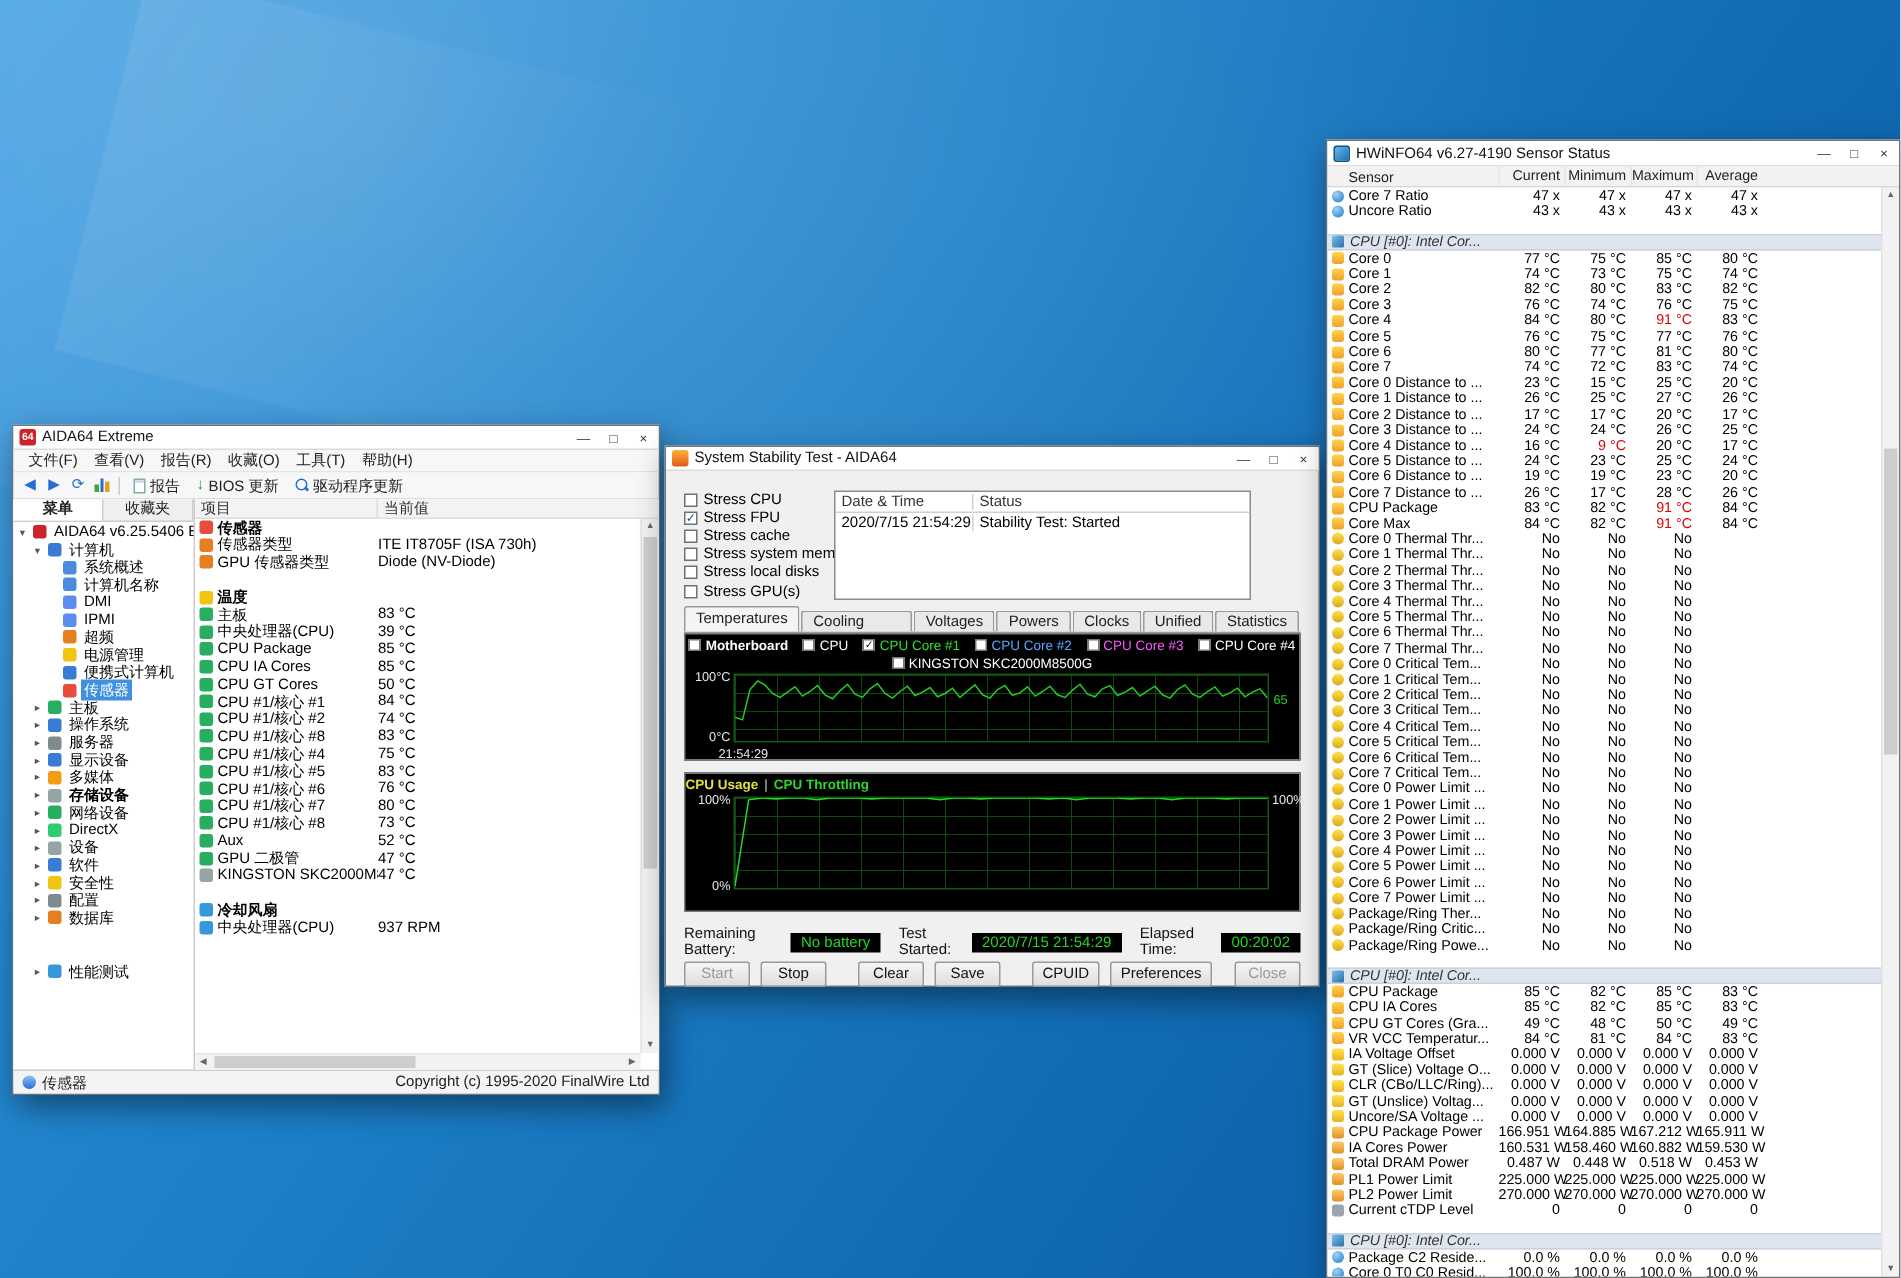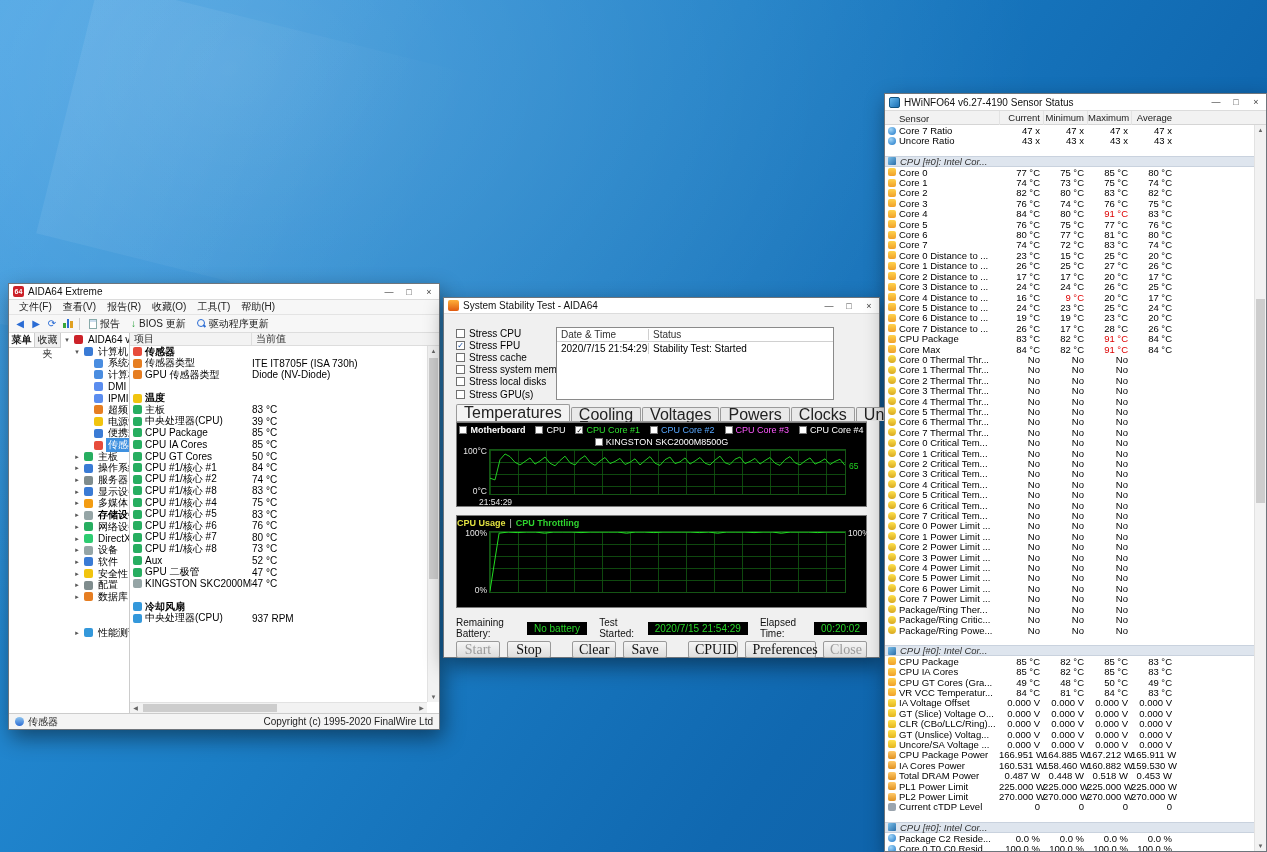--- a/index.html
+++ b/index.html
@@ -36,21 +36,21 @@
 .tb-chart i{display:block;width:3px;background:#3aa63a}
 .tb-chart i:nth-child(1){height:5px}.tb-chart i:nth-child(2){height:9px;background:#2b6cd4}.tb-chart i:nth-child(3){height:7px;background:#e0a020}
 .tb-sep{width:1px;height:12px;background:#ccc;margin:0 2px}
 .tb-btn{display:flex;align-items:center;gap:3px;padding:0 4px;font-size:10px;color:#222}
 .doc-ico{width:8px;height:10px;background:#fff;border:1px solid #8aa;box-shadow:inset 0 2px 0 #cde}
 .dl-ico{color:#1f9e32;font-weight:bold;font-size:10px}
 .mag-ico{width:9px;height:9px;position:relative}
 .mag-ico::before{content:"";position:absolute;left:0;top:0;width:6px;height:6px;border:1.5px solid #2b6cd4;border-radius:50%}
 .mag-ico::after{content:"";position:absolute;left:6px;top:6px;width:3px;height:1.5px;background:#2b6cd4;transform:rotate(45deg)}
 .aida-body{flex:1;display:flex;min-height:0;background:#fff}
-.left-panel{width:121px;border-right:1px solid #ccc;display:flex;flex-direction:row;background:#fff}
+.left-panel{width:121px;border-right:1px solid #ccc;display:flex;flex-direction:column;background:#fff}
 .nav-tabs{height:15px;display:flex;border-bottom:1px solid #ccc;background:#efefef}
 .nav-tab{flex:1;text-align:center;font-size:10px;line-height:14px;border-right:1px solid #ccc;color:#222}
 .nav-tab.active{background:#fff;font-weight:bold}
 .tree{flex:1;overflow:hidden;padding-top:1px}
 .tree-item{display:flex;align-items:center;gap:3px;height:11.7px;white-space:nowrap;font-size:10px}
 .expander{width:8px;font-size:7px;color:#555;text-align:center;flex:0 0 auto}
 .tree-icon{width:9px;height:9px;border-radius:2px;flex:0 0 auto}
 .tree-label{padding:0 2px}
 .tree-item.selected .tree-label{background:#3f91e0;color:#fff}
 .list-panel{flex:1;position:relative;min-width:0;background:#fff}
@@ -81,21 +81,21 @@
 .sst-body{position:relative;height:344px}
 #stress-checkboxes{position:absolute;left:12px;top:13px}
 .stress-row{display:flex;align-items:center;gap:4px;height:12.2px;font-size:10px}
 .checkbox{width:9px;height:9px;border:1px solid #707070;background:#fff;font-size:8px;line-height:8px;text-align:center;color:#14489c;flex:0 0 auto}
 .log{position:absolute;left:112px;top:13px;width:278px;height:73px;background:#fff;border:1px solid #8a8a8a;font-size:10px}
 .log-header{display:flex;height:14px;border-bottom:1px solid #d0d0d0;color:#333;align-items:center}
 .log-c1{width:92px;padding:0 4px;border-right:1px solid #d0d0d0;overflow:hidden;white-space:nowrap}
 .log-c2{flex:1;padding:0 4px;overflow:hidden;white-space:nowrap}
 .log-row{display:flex;height:12px;align-items:center}
 .tabs{position:absolute;left:12px;top:91px;right:12px;height:17px;display:flex;align-items:flex-end;border-bottom:1px solid #9a9a9a}
-.tab{padding:0 7px;height:14px;line-height:13px;font-size:16px;background:#e9e9e9;border:1px solid #9a9a9a;border-bottom:none;border-radius:2px 2px 0 0;margin-right:1px;color:#222}
+.tab{padding:0 7px;height:14px;line-height:13px;font-size:10px;background:#e9e9e9;border:1px solid #9a9a9a;border-bottom:none;border-radius:2px 2px 0 0;margin-right:1px;color:#222}
 .tab.active{background:#f4f4f4;height:17px;line-height:16px}
 .gpanel{position:absolute;left:12px;width:411px;background:#000;border:1px solid #7a7a7a}
 .gpanel1{top:108px;height:85px}
 .gpanel2{top:201px;height:93px}
 .legend-row{display:flex;justify-content:center;gap:10px;font-size:9px;margin-top:2px}
 .legend-item{display:flex;align-items:center;gap:3px;white-space:nowrap}
 .legend-box{width:8px;height:8px;background:#fff;border:1px solid #777;font-size:7px;line-height:7px;text-align:center;color:#111;flex:0 0 auto}
 .plot{position:absolute;background-color:#000;border:1px solid #155515;
  background-image:linear-gradient(rgba(18,90,18,.8) 1px,transparent 1px),linear-gradient(90deg,rgba(18,90,18,.8) 1px,transparent 1px);
  background-size:28px 12px}
@@ -106,21 +106,21 @@
 .glabel.ral{width:30px;text-align:right;left:0}
 .green{color:#22d422}
 .g2title{position:absolute;top:2px;left:0;right:0;font-size:9px}
 .g2title .t1{color:#e0e040;font-weight:bold}
 .g2title .sep{color:#cfcfcf;margin:0 4px}
 .g2title .t2{color:#2fd42f;font-weight:bold}
 .sst-footer{position:absolute;left:12px;top:303px;right:12px;display:flex;align-items:center;font-size:10px;color:#111}
 .lcd{background:#000;color:#27d427;padding:1px 7px;margin-left:5px;white-space:nowrap}
 .fgap{margin-left:12px}
 .sst-buttons{position:absolute;left:12px;right:12px;top:327px;display:flex;gap:7px}
-.btn{min-width:44px;height:17px;font-size:14px;background:linear-gradient(#f5f5f5,#dedede);border:1px solid #9a9a9a;border-radius:2px;color:#111;font-family:Liberation Serif, serif;padding:0 6px}
+.btn{min-width:44px;height:17px;font-size:10px;background:linear-gradient(#f5f5f5,#dedede);border:1px solid #9a9a9a;border-radius:2px;color:#111;font-family:Liberation Sans, sans-serif;padding:0 6px}
 .btn.disabled{color:#9b9b9b}
 .mleft{margin-left:14px}
 #close-btn{margin-left:auto}
 
 
 .hwinfo{left:884px;top:93px;width:383px;height:759px;background:#fff;display:block}
 .hwinfo .titlebar{height:17px}
 .hw-header{position:absolute;top:17px;left:0;right:0;height:14px;background:#f2f2f2;border-bottom:1px solid #d5d5d5;display:grid;grid-template-columns:14px 100px 44px 44px 44px 44px 1fr;align-items:center;font-size:9.5px;color:#222}
 .h-val{text-align:right;padding-right:3px;border-left:1px solid #e3e3e3;height:100%;line-height:14px}
 #hwinfo-rows{position:absolute;top:31px;left:0;right:12px;bottom:0;overflow:hidden;background:#fff}

